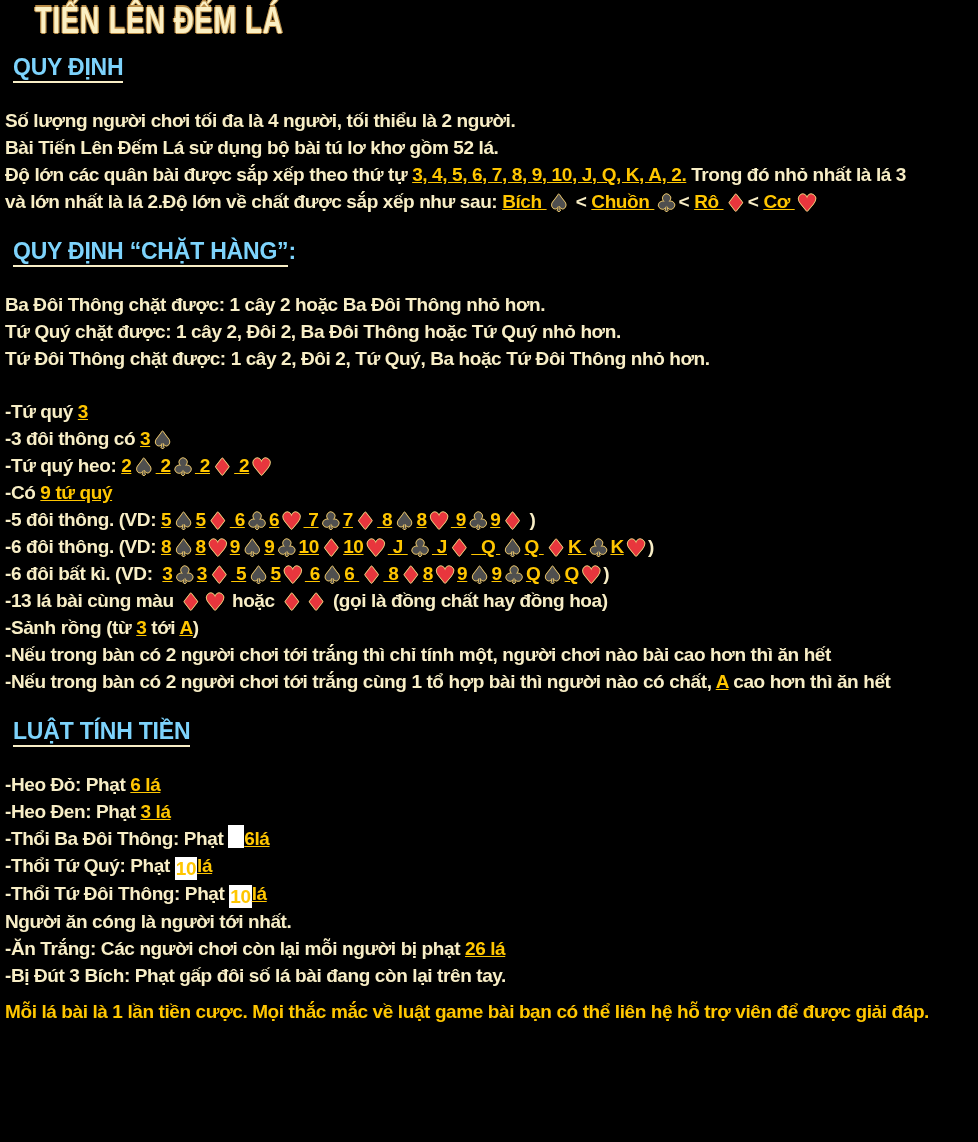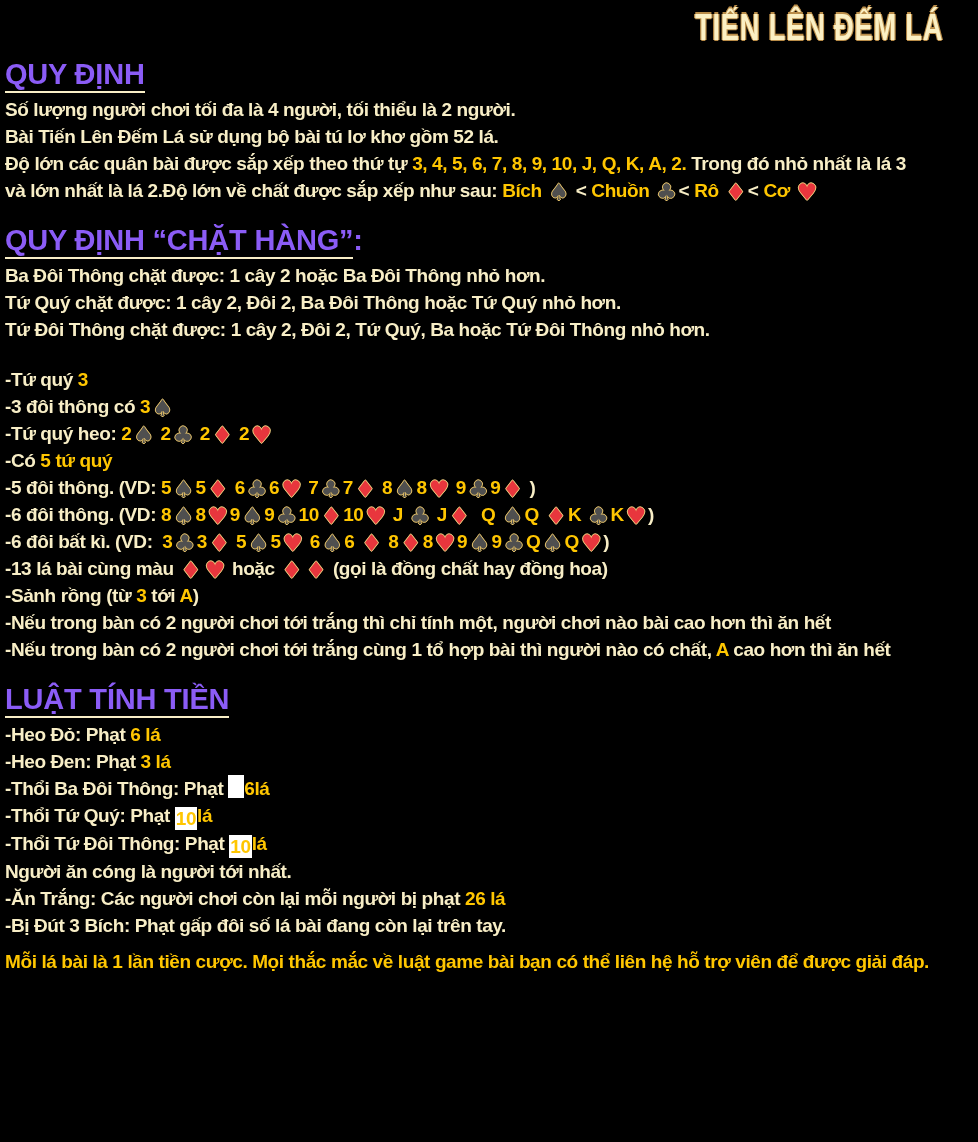--- a/index.html
+++ b/index.html
@@ -3,44 +3,44 @@
 <meta charset="utf-8">
 <style>
   html,body { margin:0; padding:0; }
   body {
     width:978px; height:1142px; overflow:hidden;
     background:#000000;
     font-family:"Liberation Sans","DejaVu Sans",sans-serif;
     -webkit-font-smoothing:antialiased;
   }
   
-  h1 { margin:0; padding-top:7px; height:42px; text-align:right; }
+  h1 { margin:0; height:42px; text-align:left; }
   .title-text {
     display:inline-block;
     font-size:35px; font-weight:700; line-height:38px;
     color:#FBF0C4; letter-spacing:1px;
     transform:scale(0.78,1.05); transform-origin:center top;
     text-shadow:1.5px 0 0 #B98C48, -1.5px 0 0 #B98C48, 0 1.5px 0 #B98C48, 0 -1.5px 0 #B98C48;
   }
   
   .content { padding:0 4px 0 5px; }
   section { margin-top:23px; }
   section:first-child { margin-top:12px; }
   h2 {
-    margin:0; font-size:29px; line-height:27px; font-weight:700;
-    color:#8b5cf6; letter-spacing:-0.2px;
+    margin:8px; font-size:23px; line-height:27px; font-weight:700;
+    color:#7dd3fc; letter-spacing:-0.2px;
   }
   h2 .hu { border-bottom:2px solid #F8EEC6; padding-bottom:1px; }
-  .lines { margin-top:8px; }
+  .lines { margin-top:26px; }
   .lines p {
     margin:0; font-size:19px; line-height:27px; font-weight:700;
     color:#F8EEC6; letter-spacing:-0.4px; white-space:pre;
   }
   .txt { color:#F8EEC6; }
-  .hl  { color:#FFC600; }
+  .hl  { color:#FFC600;text-decoration:underline; }
   .box {
     display:inline-block; background:#FFFFFF; color:#FFC600;
     height:23px; line-height:23px; min-width:14px;
     padding:0 1px; vertical-align:-3px; text-align:center;
   }
   .suit {
     font-family:"DejaVu Sans",sans-serif;
     display:inline-block; font-size:23px; line-height:20px;
     vertical-align:-3px; margin:0 2px; font-weight:700;
   }
@@ -79,21 +79,21 @@
         <p><span class="txt">Ba Đôi Thông chặt được: 1 cây 2 hoặc Ba Đôi Thông nhỏ hơn.</span></p>
         <p><span class="txt">Tứ Quý chặt được: 1 cây 2, Đôi 2, Ba Đôi Thông hoặc Tứ Quý nhỏ hơn.</span></p>
         <p><span class="txt">Tứ Đôi Thông chặt được: 1 cây 2, Đôi 2, Tứ Quý, Ba hoặc Tứ Đôi Thông nhỏ hơn.</span></p>
       </div>
     </section>
     <section>
       <div class="lines">
         <p><span class="txt">-Tứ quý </span><span class="hl">3</span></p>
         <p><span class="txt">-3 đôi thông có </span><span class="hl">3</span><span class="suit spade">♠</span></p>
         <p><span class="txt">-Tứ quý heo: </span><span class="hl">2</span><span class="suit spade">♠</span><span class="hl"> 2</span><span class="suit club">♣</span><span class="hl"> 2</span><span class="suit diamond">♦</span><span class="hl"> 2</span><span class="suit heart">♥</span></p>
-        <p><span class="txt">-Có </span><span class="hl">5 tứ quý</span></p>
+        <p><span class="txt">-Có </span><span class="hl">9 tứ quý</span></p>
         <p><span class="txt">-5 đôi thông. (VD: </span><span class="hl">5</span><span class="suit spade">♠</span><span class="hl">5</span><span class="suit diamond">♦</span><span class="hl"> 6</span><span class="suit club">♣</span><span class="hl">6</span><span class="suit heart">♥</span><span class="hl"> 7</span><span class="suit club">♣</span><span class="hl">7</span><span class="suit diamond">♦</span><span class="hl"> 8</span><span class="suit spade">♠</span><span class="hl">8</span><span class="suit heart">♥</span><span class="hl"> 9</span><span class="suit club">♣</span><span class="hl">9</span><span class="suit diamond">♦</span><span class="txt"> )</span></p>
         <p><span class="txt">-6 đôi thông. (VD: </span><span class="hl">8</span><span class="suit spade">♠</span><span class="hl">8</span><span class="suit heart">♥</span><span class="hl">9</span><span class="suit spade">♠</span><span class="hl">9</span><span class="suit club">♣</span><span class="hl">10</span><span class="suit diamond">♦</span><span class="hl">10</span><span class="suit heart">♥</span><span class="hl"> J </span><span class="suit club">♣</span><span class="hl"> J</span><span class="suit diamond">♦</span><span class="hl">  Q </span><span class="suit spade">♠</span><span class="hl">Q </span><span class="suit diamond">♦</span><span class="hl">K </span><span class="suit club">♣</span><span class="hl">K</span><span class="suit heart">♥</span><span class="txt">)</span></p>
         <p><span class="txt">-6 đôi bất kì. (VD:  </span><span class="hl">3</span><span class="suit club">♣</span><span class="hl">3</span><span class="suit diamond">♦</span><span class="hl"> 5</span><span class="suit spade">♠</span><span class="hl">5</span><span class="suit heart">♥</span><span class="hl"> 6</span><span class="suit spade">♠</span><span class="hl">6 </span><span class="suit diamond">♦</span><span class="hl"> 8</span><span class="suit diamond">♦</span><span class="hl">8</span><span class="suit heart">♥</span><span class="hl">9</span><span class="suit spade">♠</span><span class="hl">9</span><span class="suit club">♣</span><span class="hl">Q</span><span class="suit spade">♠</span><span class="hl">Q</span><span class="suit heart">♥</span><span class="txt">)</span></p>
         <p><span class="txt">-13 lá bài cùng màu </span><span class="suit diamond">♦</span><span class="suit heart">♥</span><span class="txt"> hoặc </span><span class="suit diamond">♦</span><span class="suit diamond">♦</span><span class="txt"> (gọi là đồng chất hay đồng hoa)</span></p>
         <p><span class="txt">-Sảnh rồng (từ </span><span class="hl">3</span><span class="txt"> tới </span><span class="hl">A</span><span class="txt">)</span></p>
         <p><span class="txt">-Nếu trong bàn có 2 người chơi tới trắng thì chỉ tính một, người chơi nào bài cao hơn thì ăn hết</span></p>
         <p><span class="txt">-Nếu trong bàn có 2 người chơi tới trắng cùng 1 tổ hợp bài thì người nào có chất, </span><span class="hl">A</span><span class="txt"> cao hơn thì ăn hết</span></p>
       </div>
     </section>
     <section>

